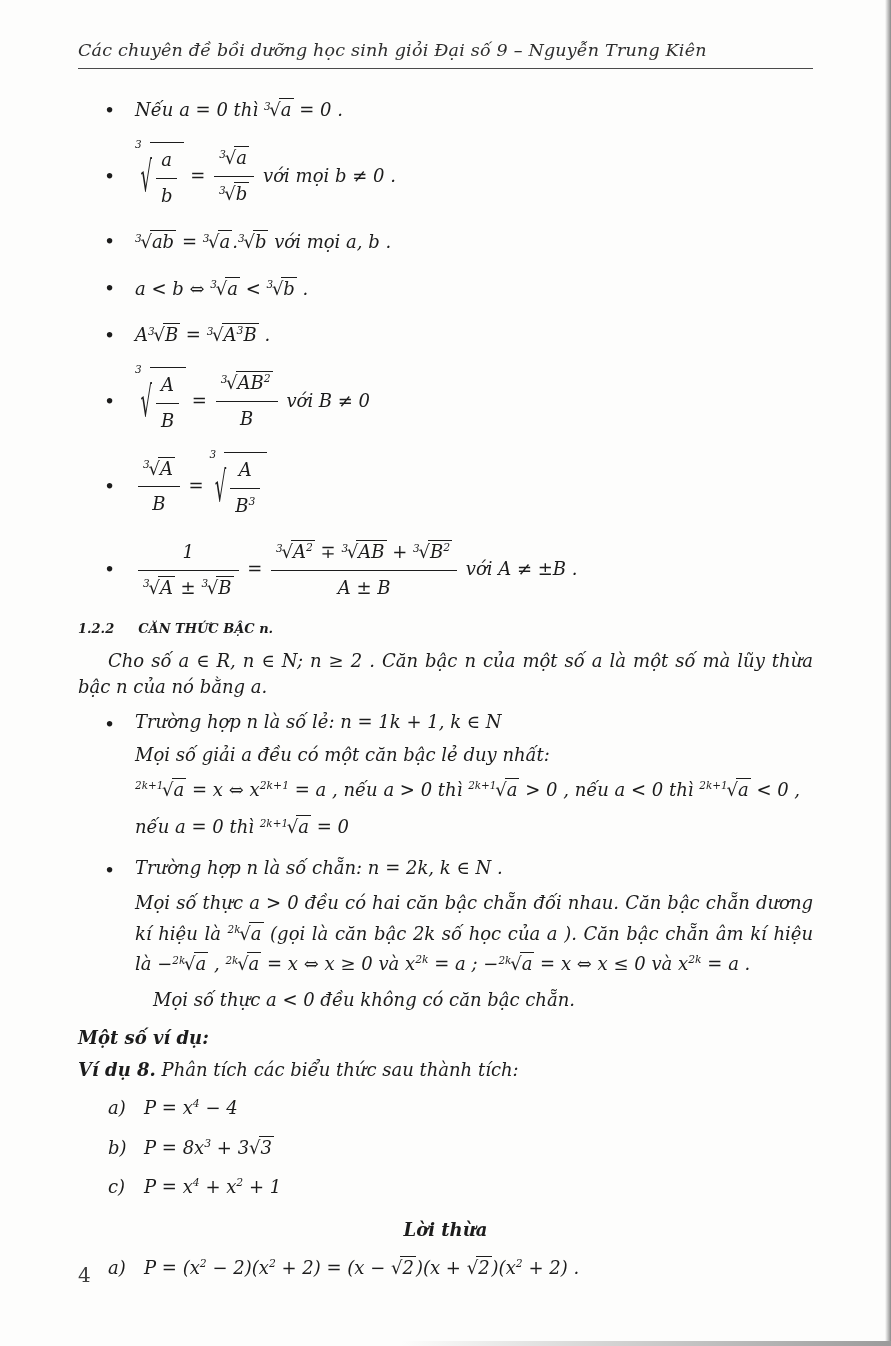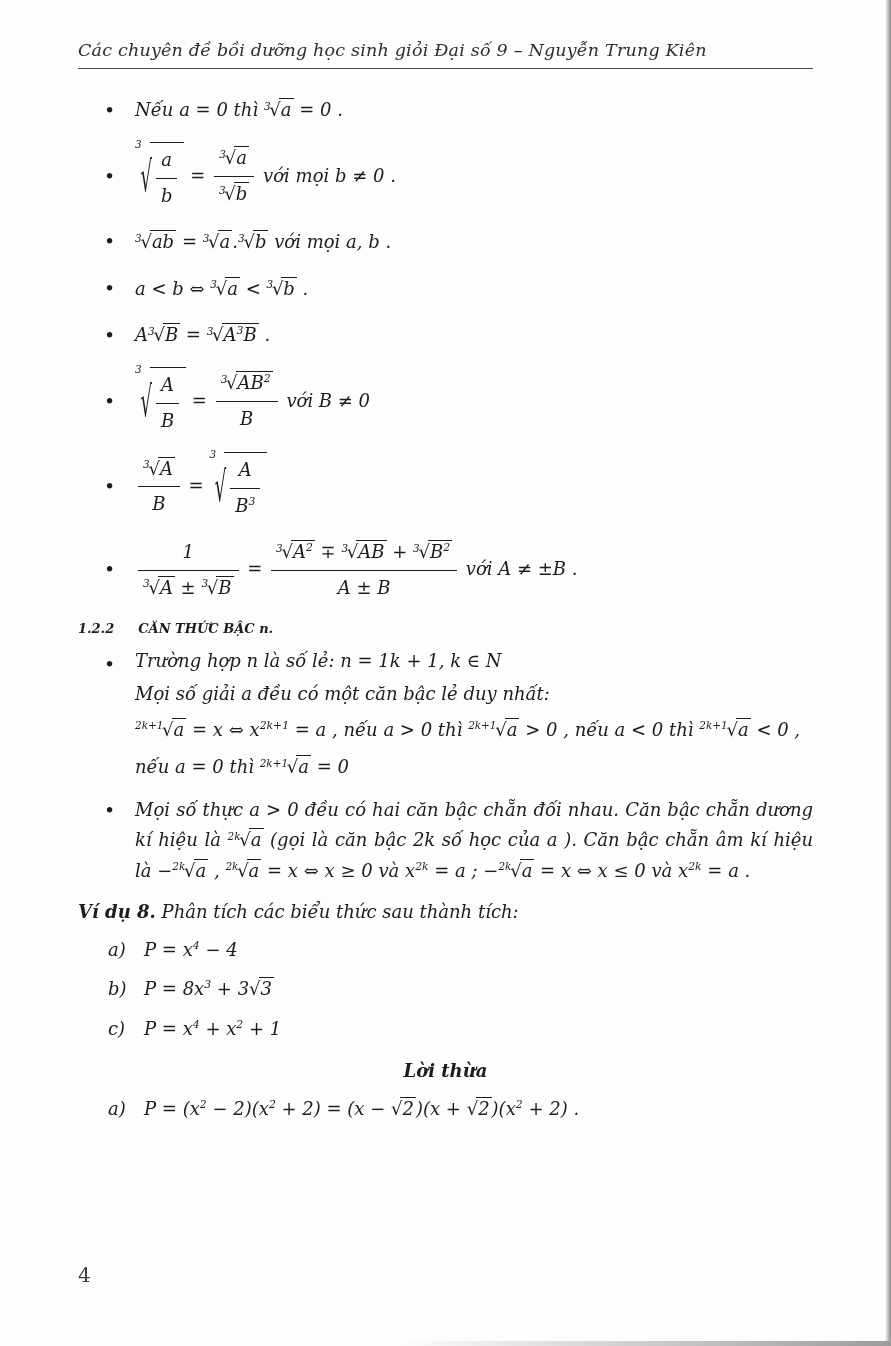--- a/index.html
+++ b/index.html
@@ -112,33 +112,37 @@
             </span><span class="mtxt"> = </span><span class="frac">
               <span class="num"><span class="root"><span class="ridx">3</span><span class="rsign">√</span><span class="rbody"><span class="mtxt">A</span><sup class="msup">2</sup></span></span><span class="mtxt"> ∓ </span><span class="root"><span class="ridx">3</span><span class="rsign">√</span><span class="rbody"><span class="mtxt">AB</span></span></span><span class="mtxt"> + </span><span class="root"><span class="ridx">3</span><span class="rsign">√</span><span class="rbody"><span class="mtxt">B</span><sup class="msup">2</sup></span></span></span>
               <span class="den"><span class="mtxt">A ± B</span></span>
             </span><span class="mtxt">  với A ≠ ±B .</span></span></li>
     </ul>
 
     <h2 class="section-heading">
       <span class="sec-num">1.2.2</span><span class="sec-title">CĂN THỨC BẬC n.</span>
     </h2>
 
+    <p class="section-intro">Cho số a ∈ R, n ∈ N; n ≥ 2 . Căn bậc n của một số a là một số mà lũy thừa bậc n của nó bằng a.</p>
 
     <ul class="blist">
       <li class="citem">
         <div class="case-title">Trường hợp n là số lẻ: n = 1k + 1, k ∈ N</div>
         <div class="case-line">Mọi số giải a đều có một căn bậc lẻ duy nhất:</div>
         <div class="case-line math"><span class="root"><span class="ridx">2k+1</span><span class="rsign">√</span><span class="rbody"><span class="mtxt">a</span></span></span><span class="mtxt"> = x ⇔ x</span><sup class="msup">2k+1</sup><span class="mtxt"> = a , nếu a &gt; 0 thì </span><span class="root"><span class="ridx">2k+1</span><span class="rsign">√</span><span class="rbody"><span class="mtxt">a</span></span></span><span class="mtxt"> &gt; 0 , nếu a &lt; 0 thì </span><span class="root"><span class="ridx">2k+1</span><span class="rsign">√</span><span class="rbody"><span class="mtxt">a</span></span></span><span class="mtxt"> &lt; 0 ,</span></div>
         <div class="case-line math"><span class="mtxt">nếu a = 0 thì </span><span class="root"><span class="ridx">2k+1</span><span class="rsign">√</span><span class="rbody"><span class="mtxt">a</span></span></span><span class="mtxt"> = 0</span></div>
       </li>
       <li class="citem">
+        <div class="case-title">Trường hợp n là số chẵn: n = 2k, k ∈ N .</div>
         <div class="case-line math just"><span class="mtxt">Mọi số thực a &gt; 0 đều có hai căn bậc chẵn đối nhau. Căn bậc chẵn dương kí hiệu là </span><span class="root"><span class="ridx">2k</span><span class="rsign">√</span><span class="rbody"><span class="mtxt">a</span></span></span><span class="mtxt"> (gọi là căn bậc 2k số học của a ). Căn bậc chẵn âm kí hiệu là −</span><span class="root"><span class="ridx">2k</span><span class="rsign">√</span><span class="rbody"><span class="mtxt">a</span></span></span><span class="mtxt"> , </span><span class="root"><span class="ridx">2k</span><span class="rsign">√</span><span class="rbody"><span class="mtxt">a</span></span></span><span class="mtxt"> = x ⇔ x ≥ 0 và x</span><sup class="msup">2k</sup><span class="mtxt"> = a ; −</span><span class="root"><span class="ridx">2k</span><span class="rsign">√</span><span class="rbody"><span class="mtxt">a</span></span></span><span class="mtxt"> = x ⇔ x ≤ 0 và x</span><sup class="msup">2k</sup><span class="mtxt"> = a .</span></div>
+        <div class="case-last">Mọi số thực a &lt; 0 đều không có căn bậc chẵn.</div>
       </li>
     </ul>
 
+    <p class="bold-line">Một số ví dụ:</p>
 
     <p class="ex-intro"><span class="bold">Ví dụ 8.</span> <span>Phân tích các biểu thức sau thành tích:</span></p>
 
     <div class="ex-item">
       <span class="item-label">a)</span><span class="math"><span class="mtxt">P = x</span><sup class="msup">4</sup><span class="mtxt"> − 4</span></span>
     </div>
     <div class="ex-item">
       <span class="item-label">b)</span><span class="math"><span class="mtxt">P = 8x</span><sup class="msup">3</sup><span class="mtxt"> + 3</span><span class="root"><span class="rsign">√</span><span class="rbody"><span class="mtxt">3</span></span></span></span>
     </div>
     <div class="ex-item">

